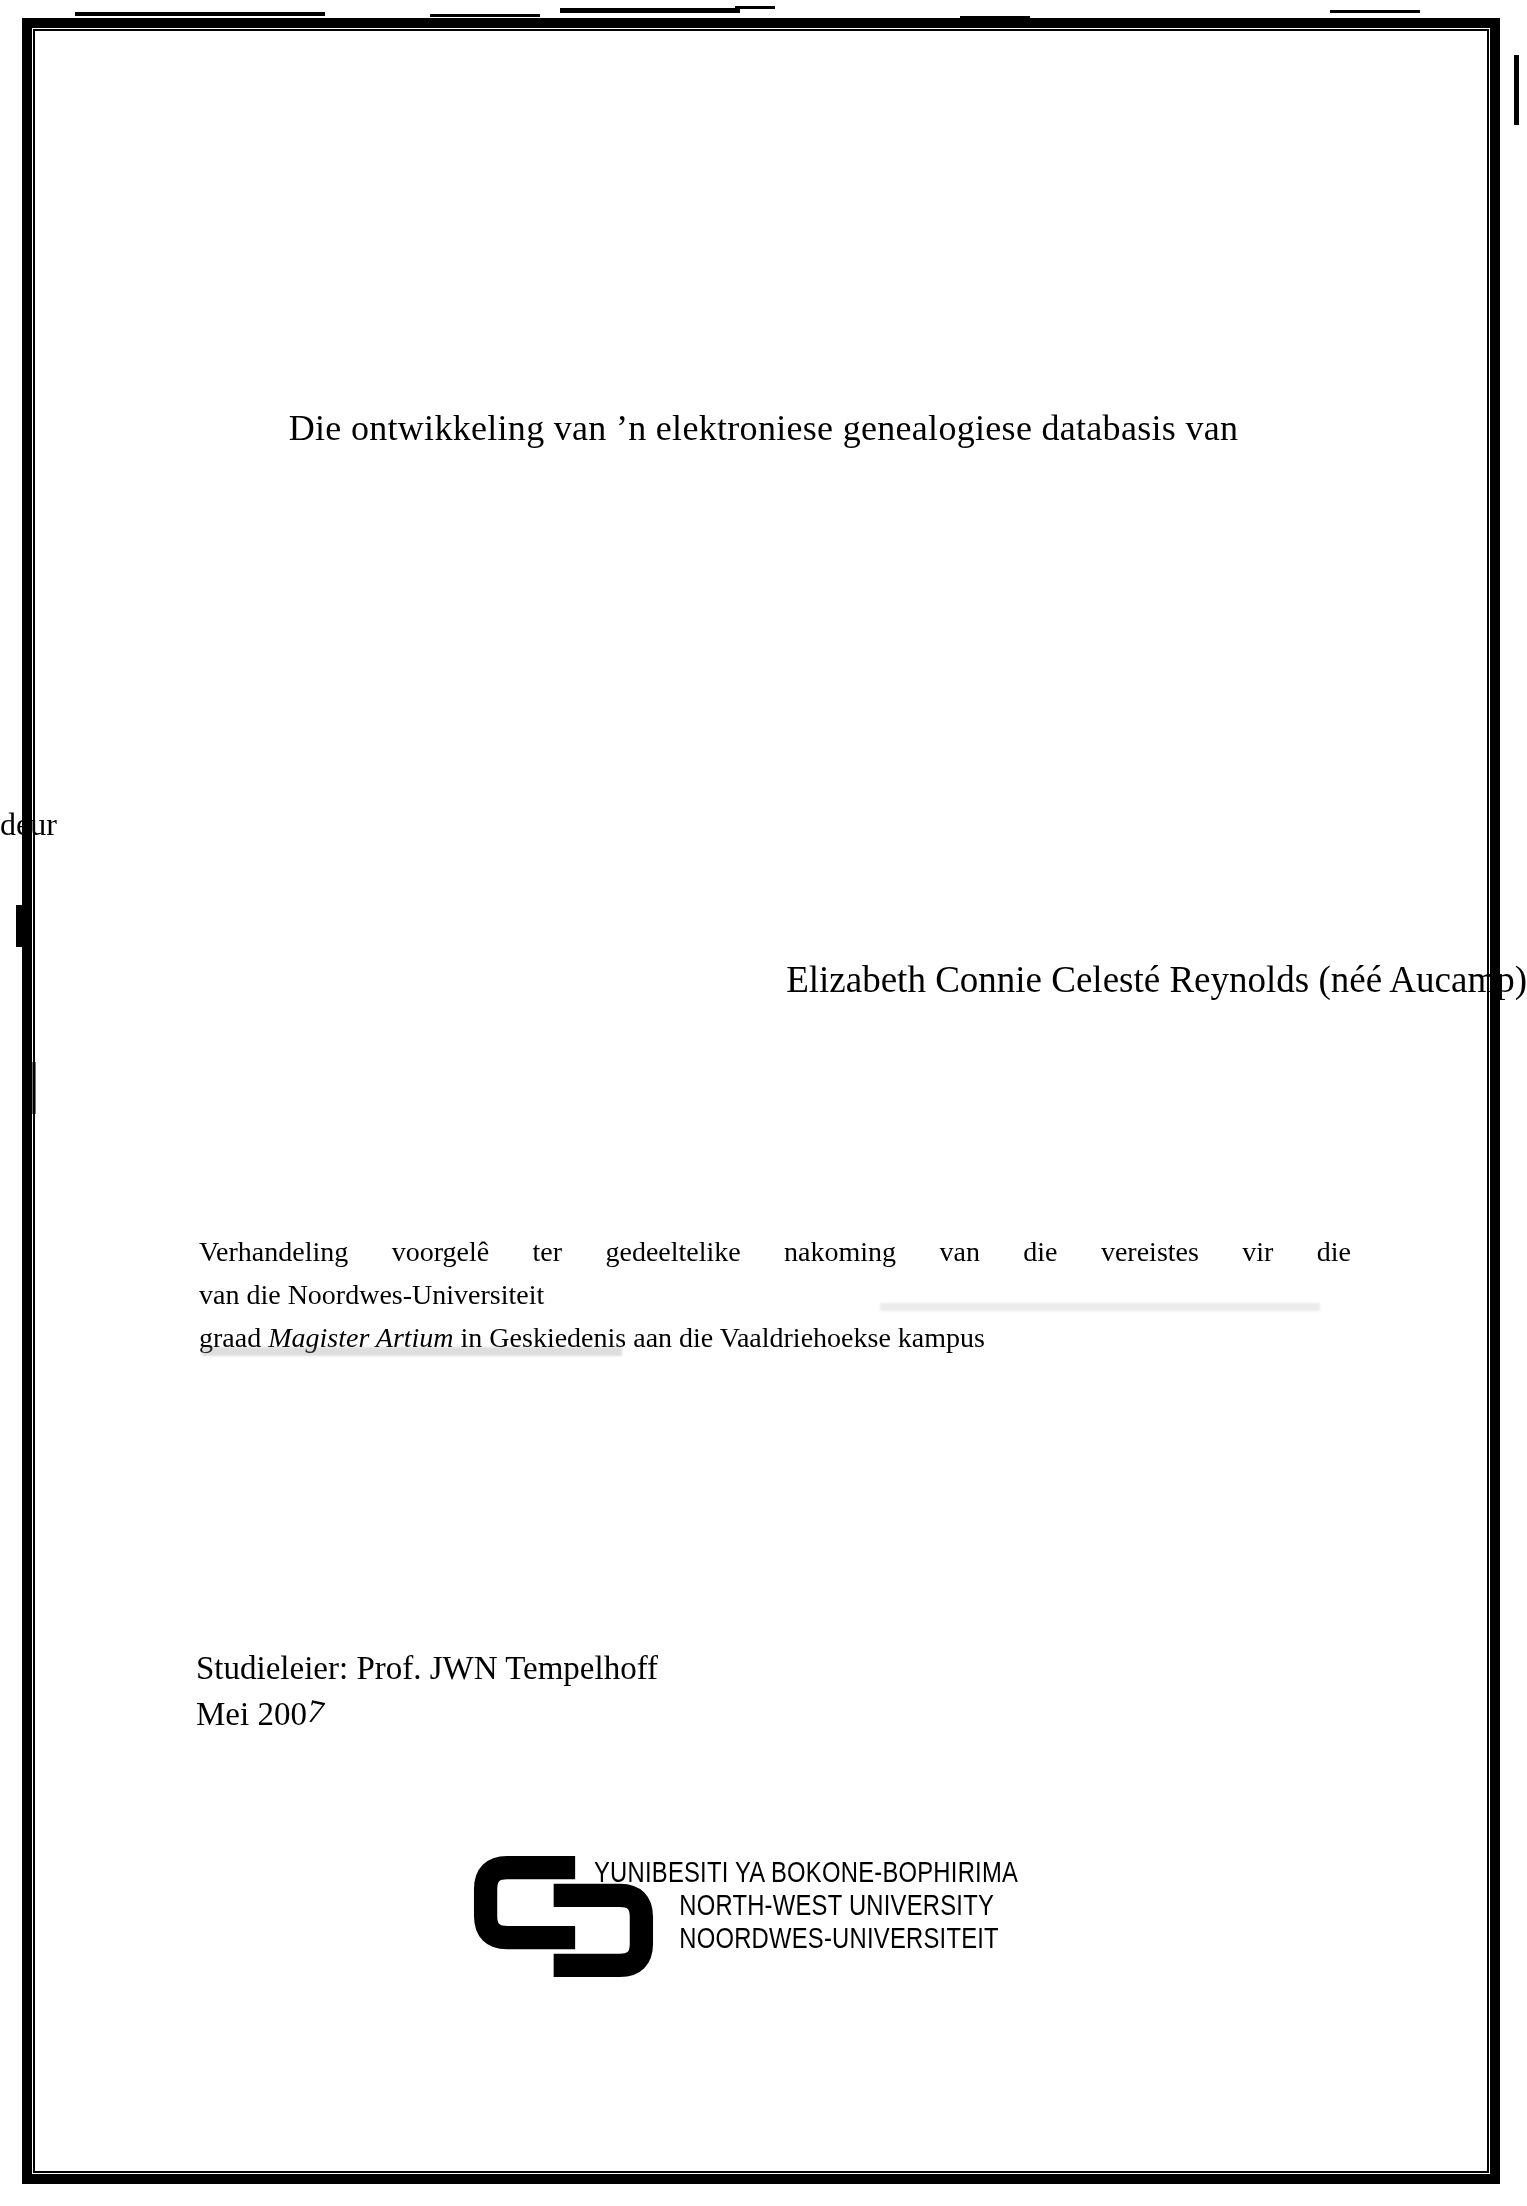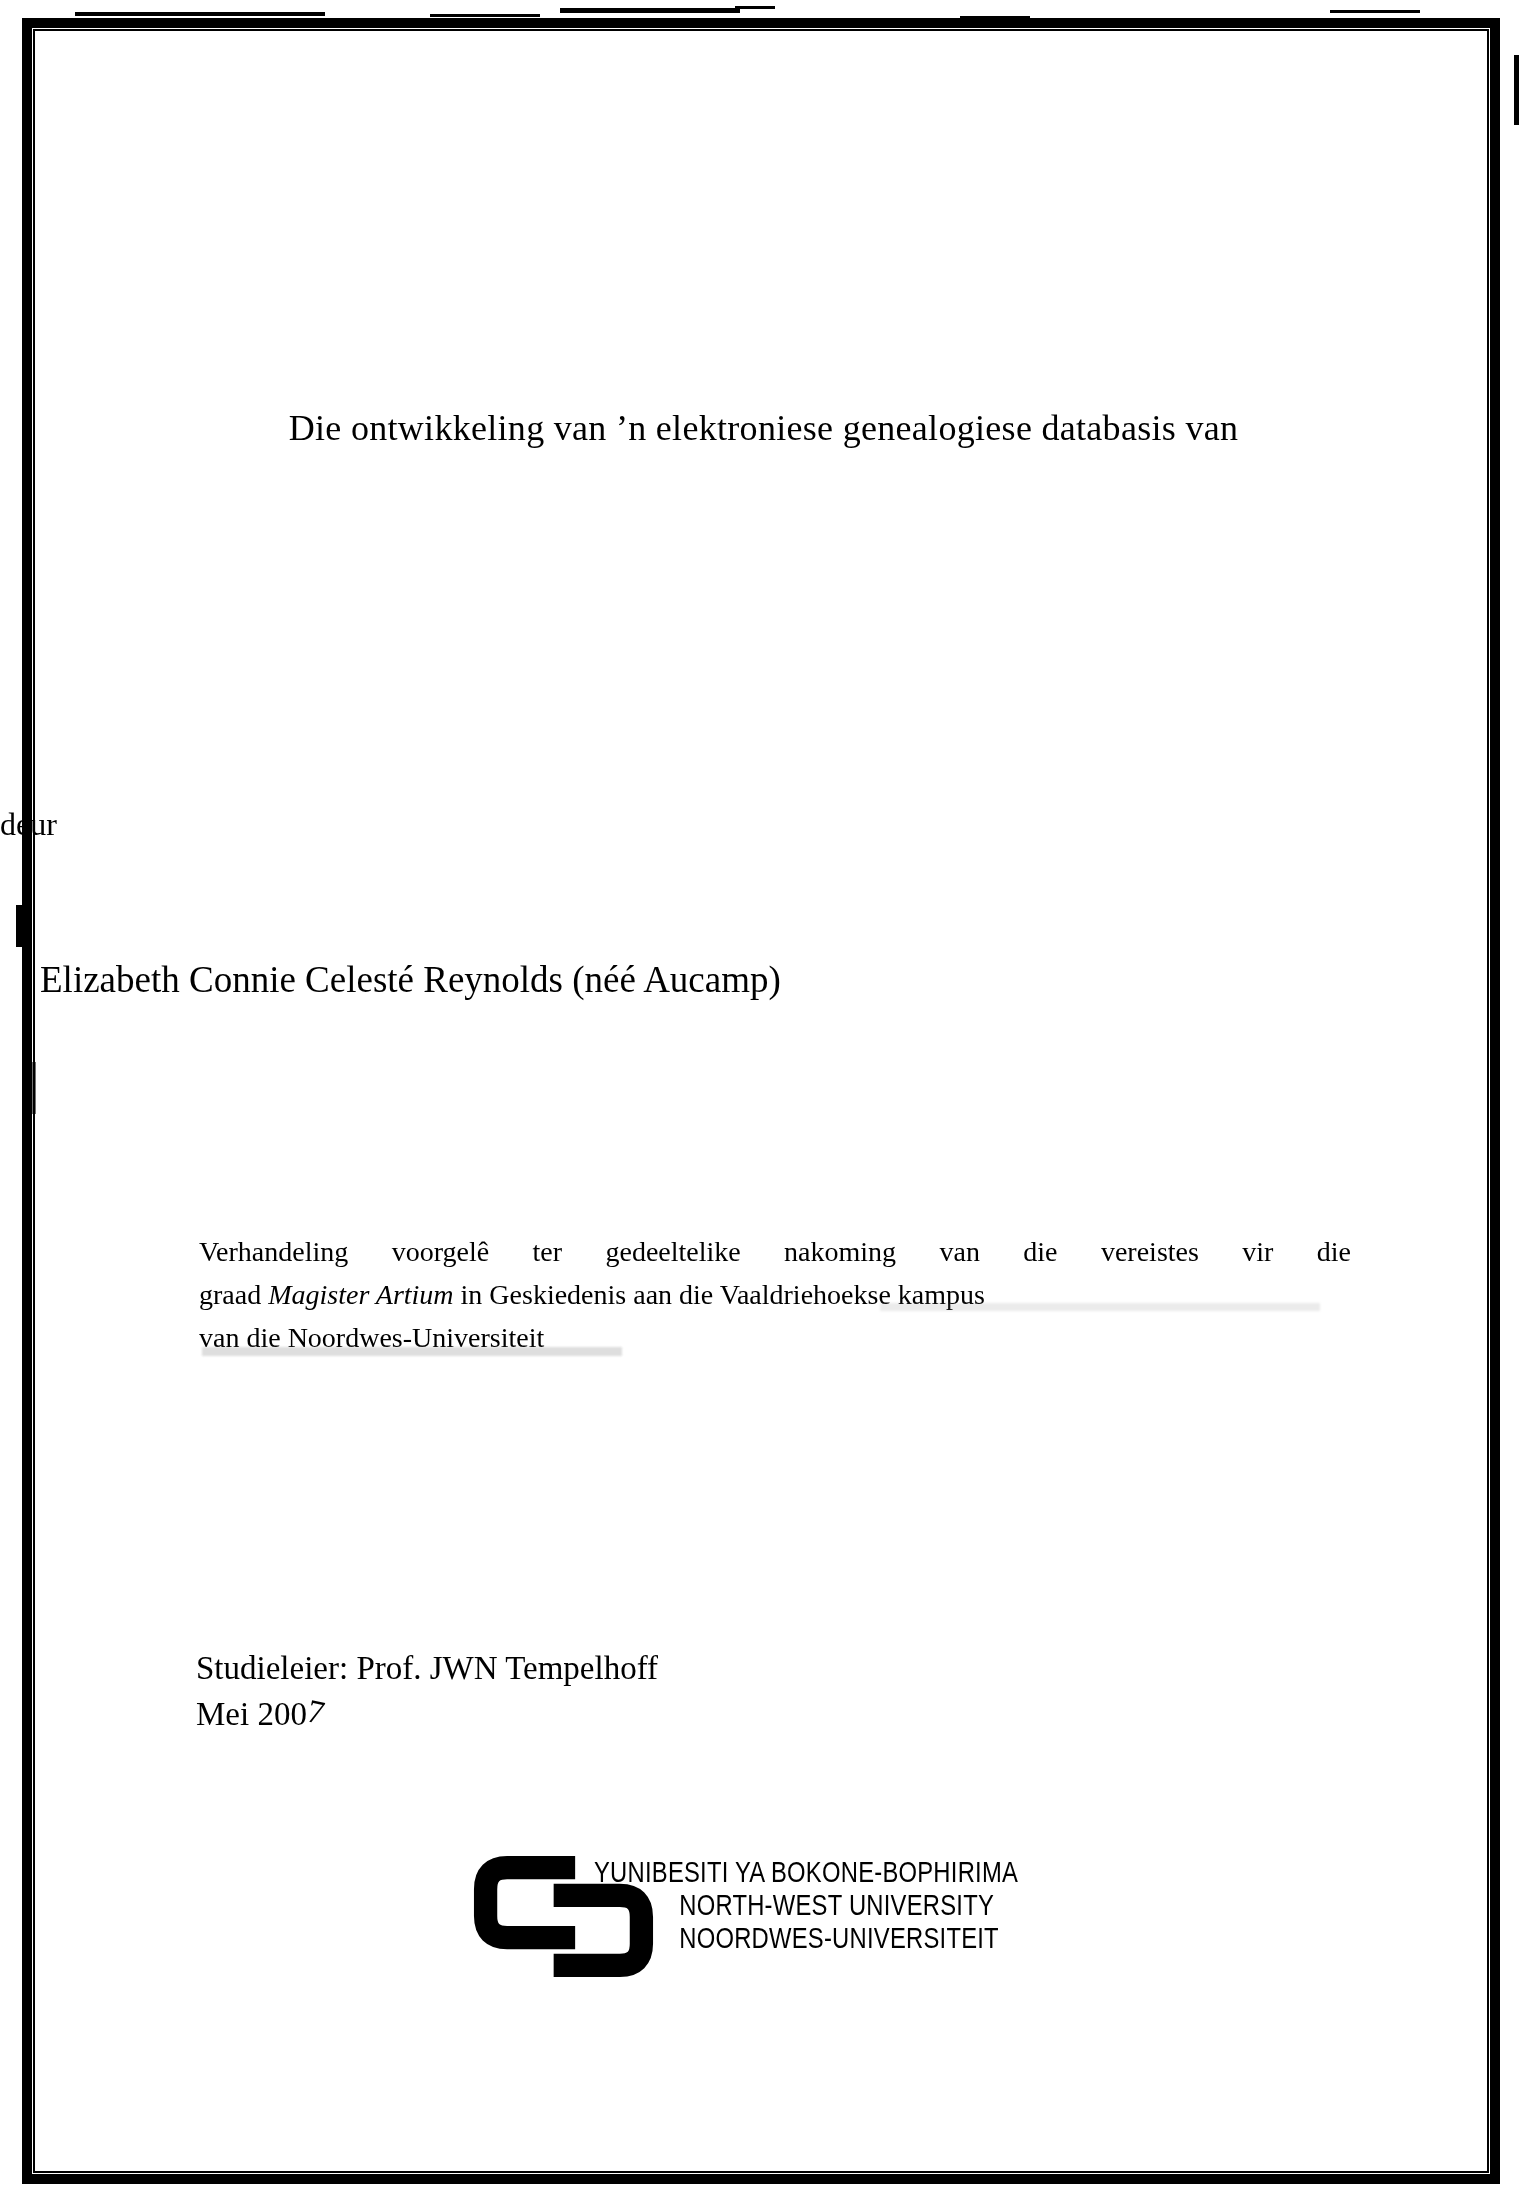--- a/index.html
+++ b/index.html
@@ -48,21 +48,21 @@
     font-size: 36px; line-height: 84px;
     letter-spacing: 0.3px;
     white-space: nowrap;
   }
   .byline {
     position: absolute; top: 806px; left: 0; right: 0;
     text-align: left; font-size: 32px;
   }
   .author {
     position: absolute; top: 958px; left: 0; right: 0;
-    text-align: left; font-size: 37px; padding-left: 40px;
+    text-align: right; font-size: 37px; padding-left: 40px;
   }
   .statement {
     position: absolute; left: 199px; top: 1230px; width: 1152px;
     font-size: 28px; line-height: 43px;
   }
   .jline { text-align: justify; text-align-last: justify; }
   .ital { font-style: italic; }
   .supervisor {
     position: absolute; left: 196px; top: 1650px;
     font-size: 33px;
@@ -108,22 +108,22 @@
   <div class="title">
     <div>Die ontwikkeling van ’n elektroniese genealogiese databasis van</div>
   </div>
 
   <div class="byline">deur</div>
 
   <div class="author">Elizabeth Connie Celesté Reynolds (néé Aucamp)</div>
 
   <div class="statement">
     <div class="jline">Verhandeling voorgelê ter gedeeltelike nakoming van die vereistes vir die</div>
+    <div>van die Noordwes-Universiteit</div>
     <div><span>graad </span><span class="ital">Magister Artium</span><span> in Geskiedenis aan die Vaaldriehoekse kampus</span></div>
-    <div>van die Noordwes-Universiteit</div>
   </div>
 
   <div class="ghost g1"></div>
   <div class="ghost g2"></div>
 
   <div class="supervisor">Studieleier: Prof. JWN Tempelhoff</div>
   <div class="date"><span>Mei 200</span><span class="seven">7</span></div>
 
   <div class="logo">
     <svg class="logo-mark" width="197" height="137" viewBox="0 0 218 153" aria-hidden="true">

